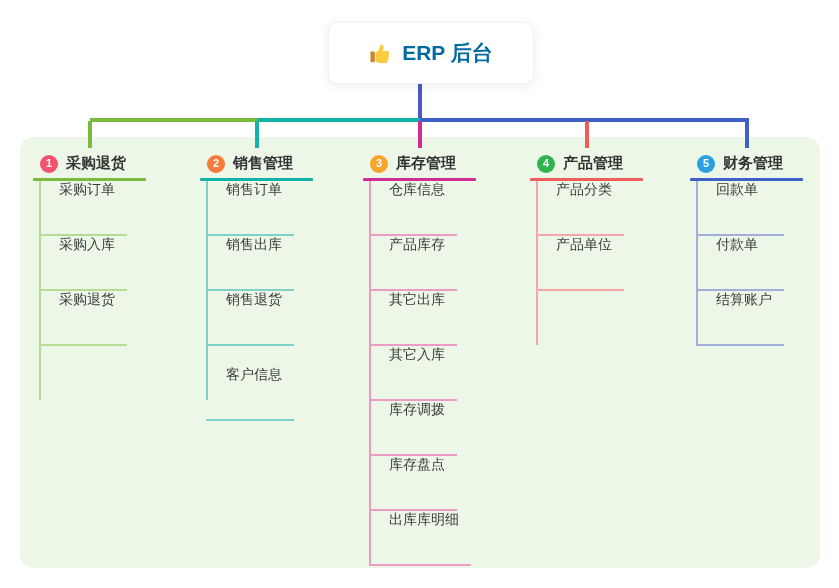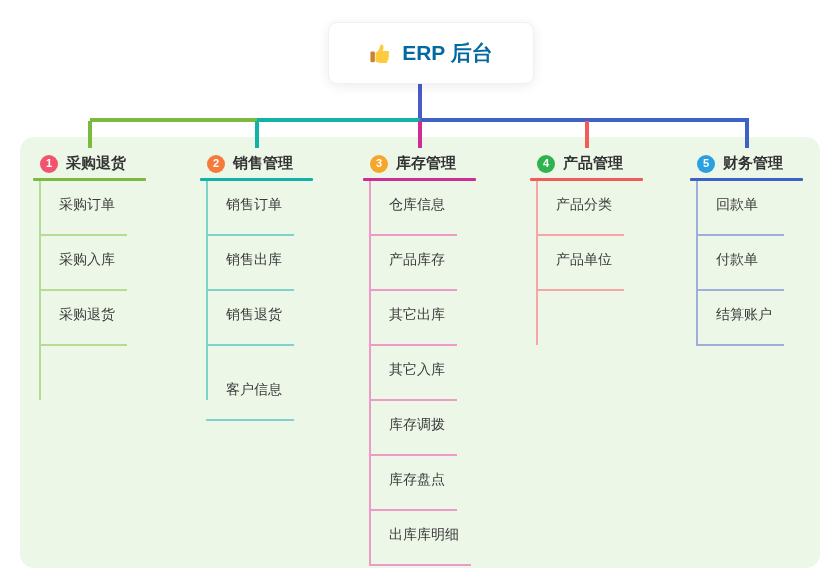--- a/index.html
+++ b/index.html
@@ -18,21 +18,21 @@
 
   .branch{position:absolute;top:150px;width:113px;}
   .branch-header{display:flex;align-items:center;height:27px;padding-left:7px;cursor:pointer;}
   .badge{width:18px;height:18px;border-radius:50%;color:#fff;font-size:11px;font-weight:700;
     display:flex;align-items:center;justify-content:center;flex:none;line-height:1;}
   .branch-label{margin-left:8px;font-size:15px;font-weight:600;color:#333;white-space:nowrap;}
   .branch-underline{width:113px;height:3px;margin-top:1px;border-radius:1px;}
 
   .branch-items{position:relative;margin-left:6px;}
   .spine{position:absolute;left:0;top:0;width:2px;}
-  .item{box-sizing:border-box;height:55px;display:flex;align-items:center;
+  .item{box-sizing:border-box;height:55px;display:flex;align-items:flex-start;
     width:fit-content;min-width:88px;padding:0 12px 6px 20px;border-bottom:2px solid;
     font-size:14px;color:#3a3a3a;white-space:nowrap;cursor:pointer;}
   .item:first-child{height:52px;}
 </style>
 </head>
 <body>
 
 <div class="stage">
   <div class="panel" id="panel" style="background: rgb(237, 247, 232);"></div>
 

